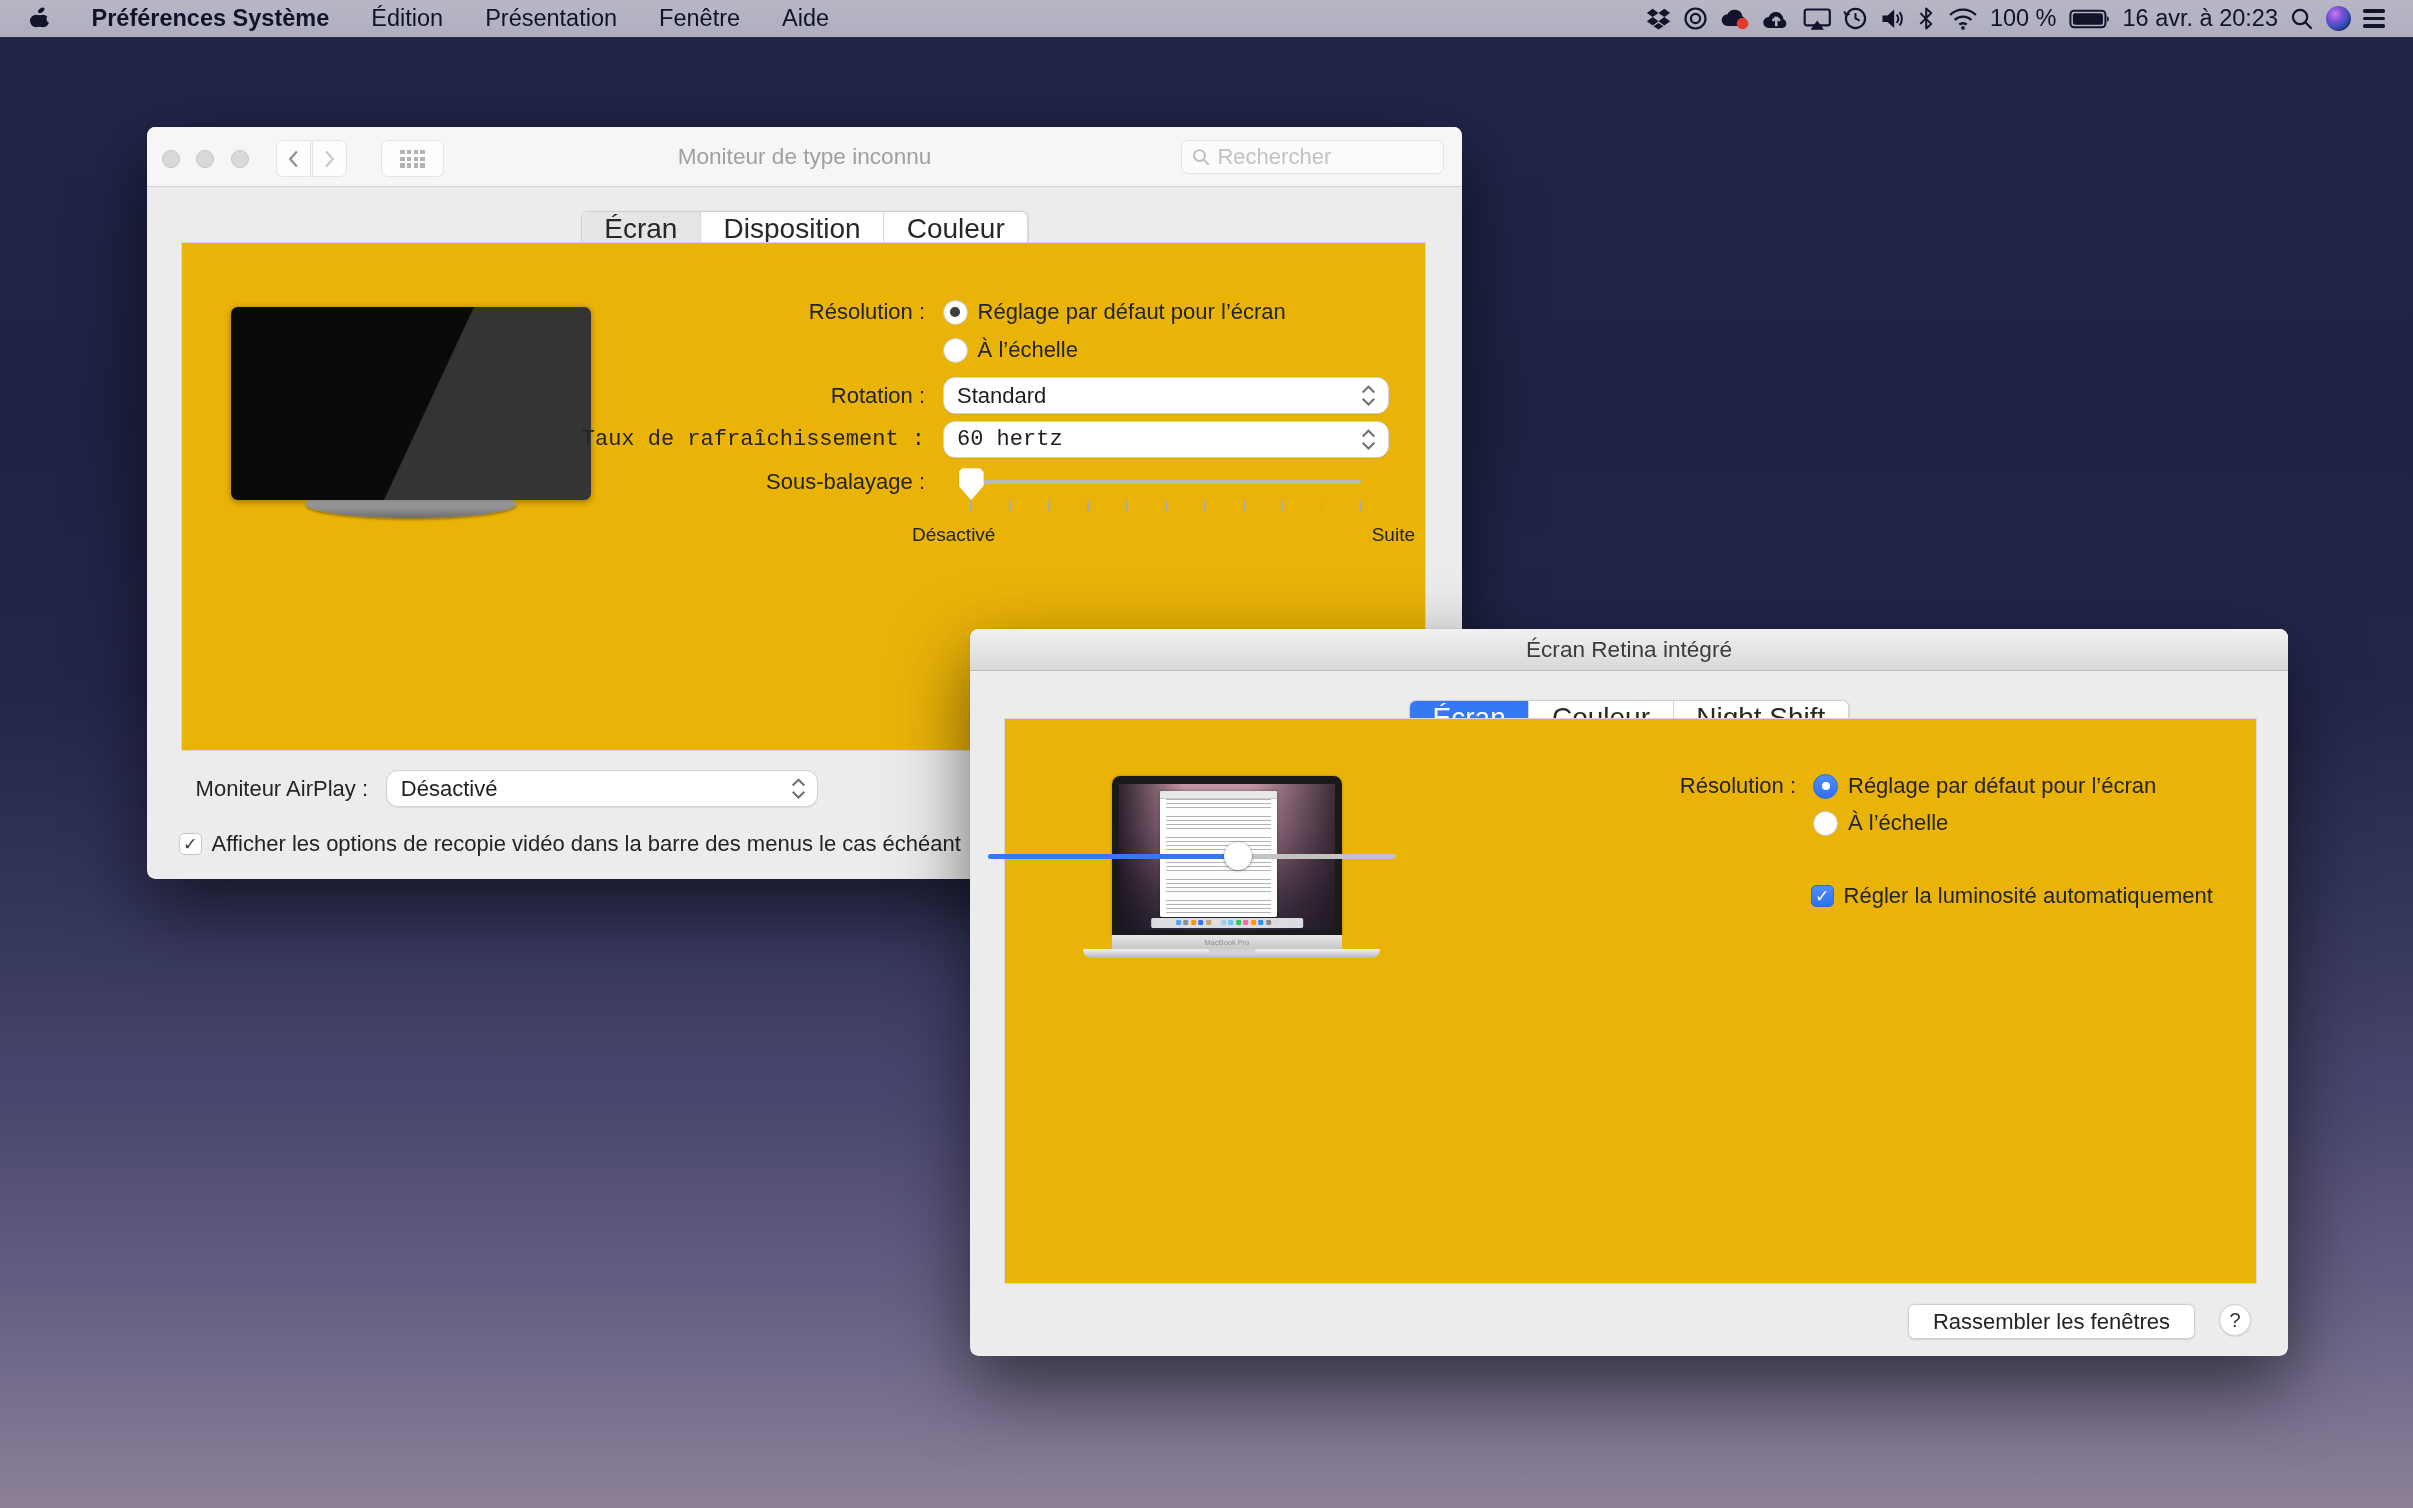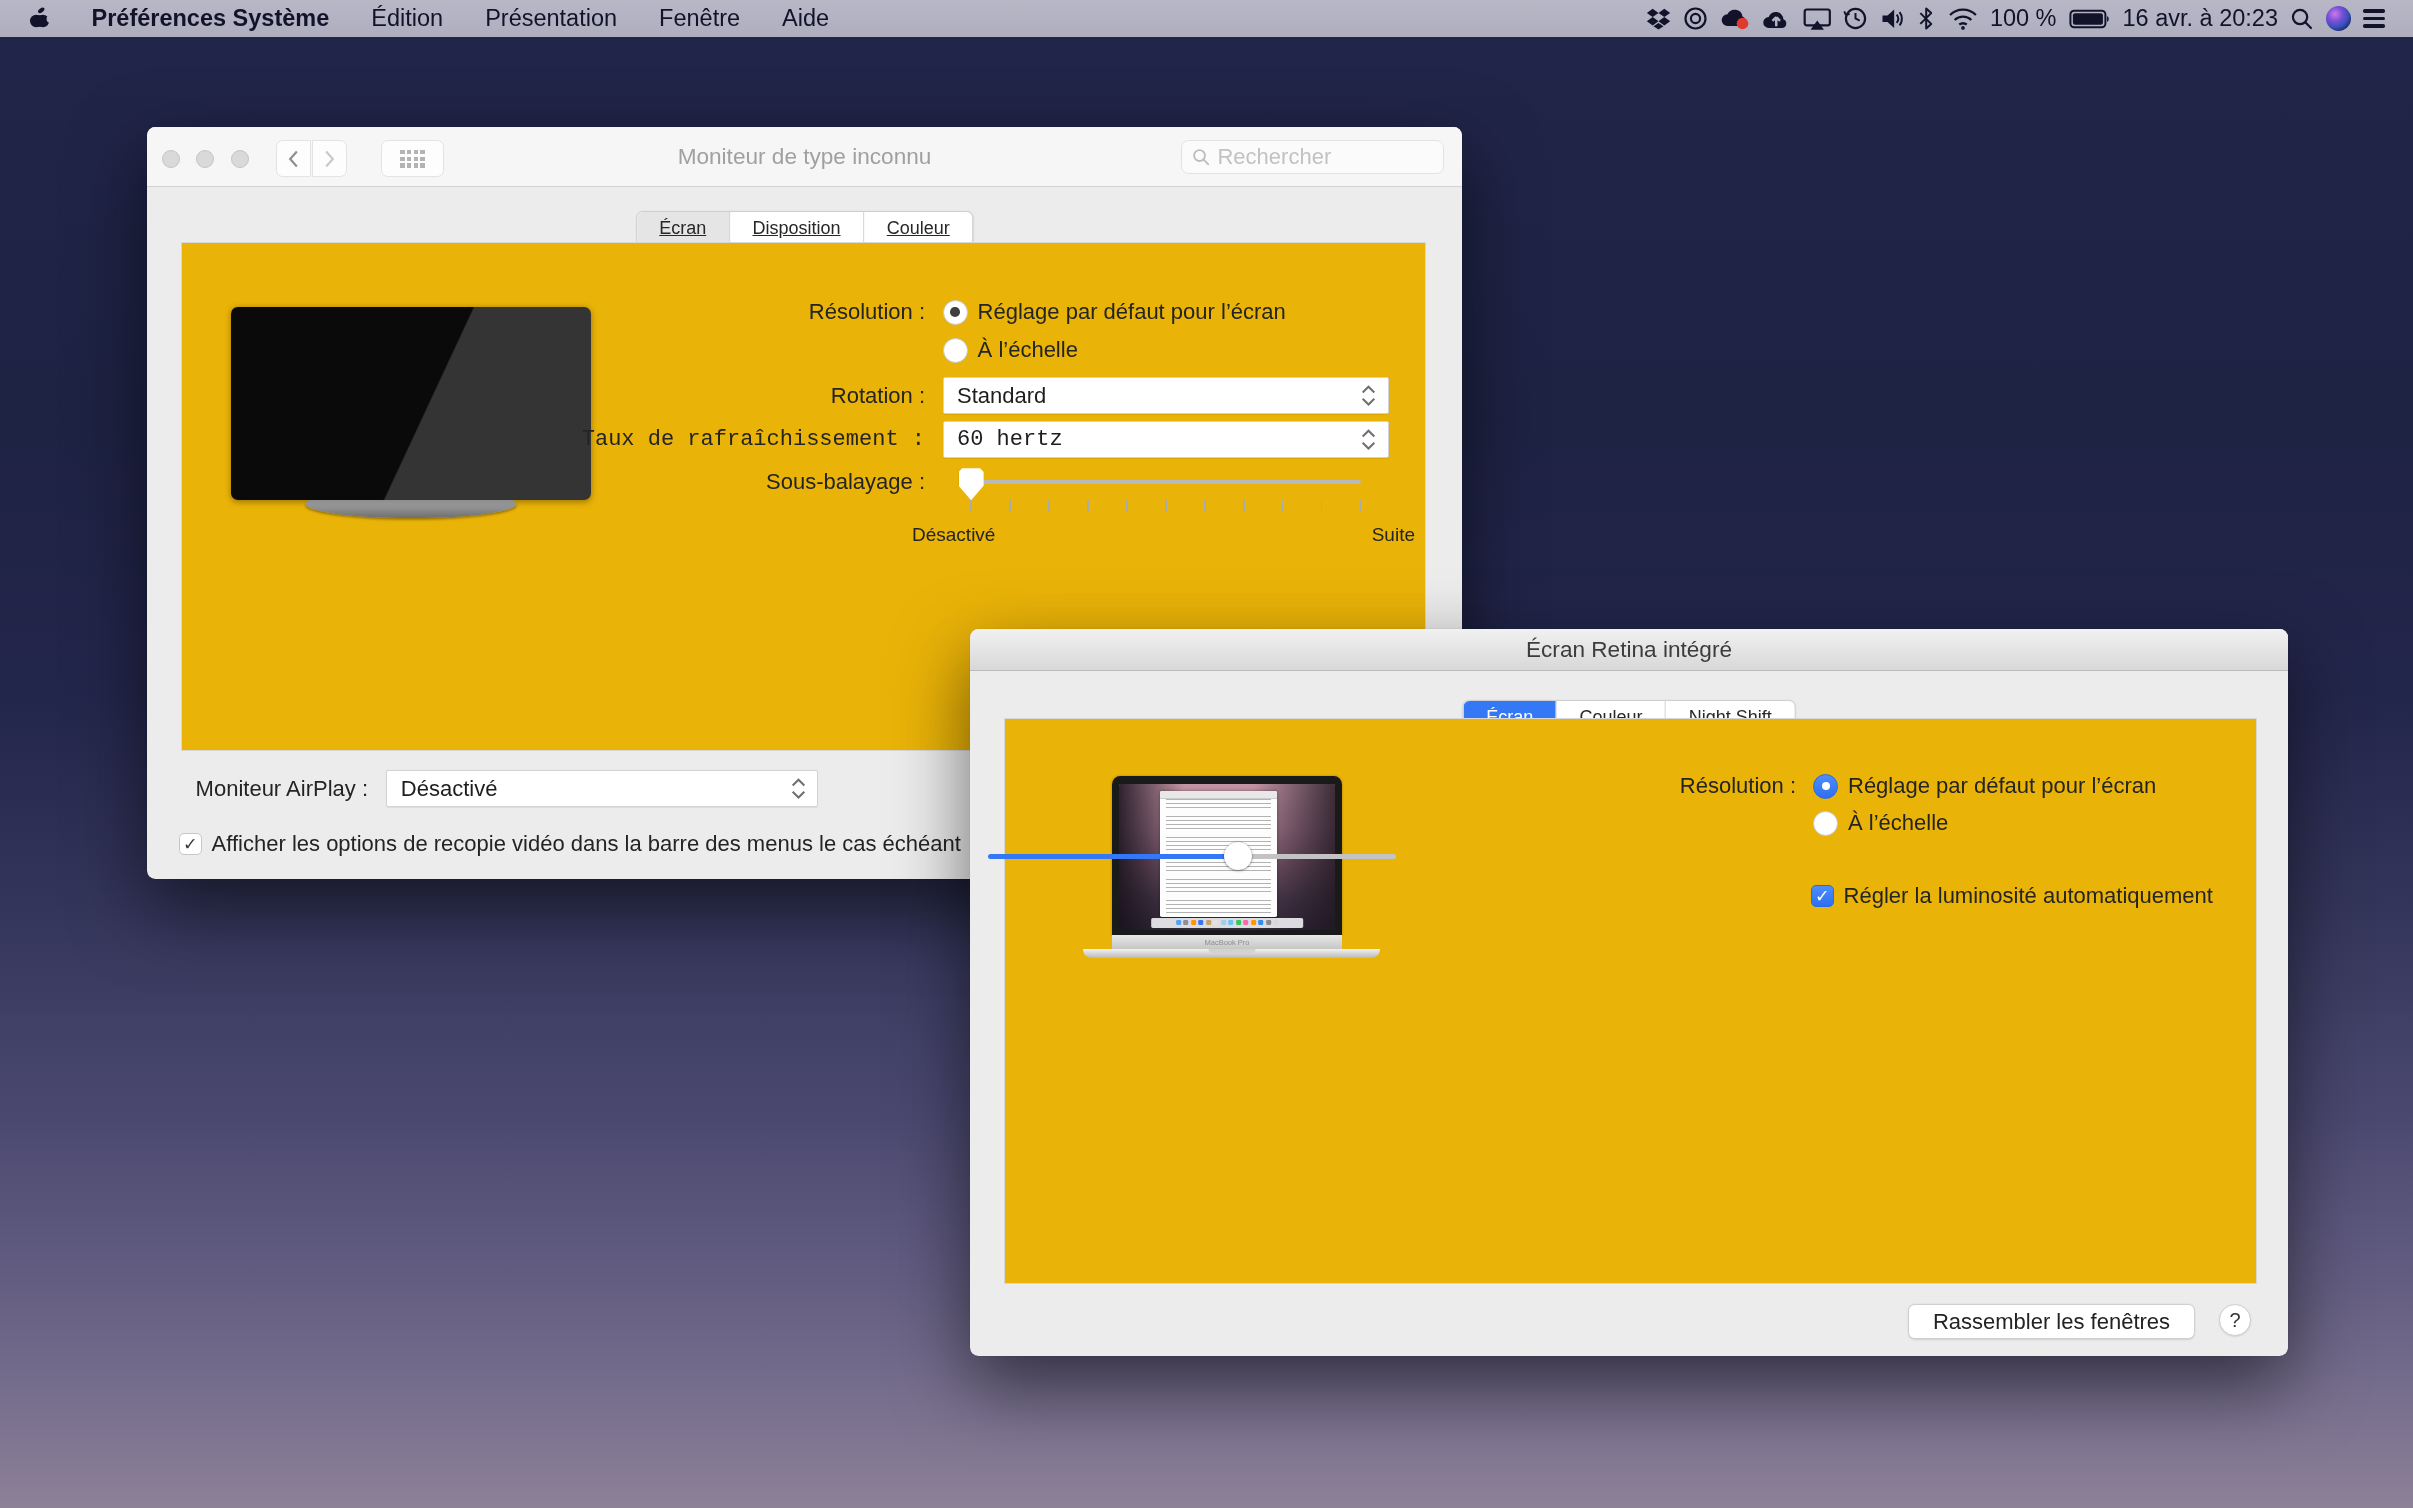--- a/index.html
+++ b/index.html
@@ -47,22 +47,22 @@
 
   
   .titlebar2 { height:42px; background:linear-gradient(#f1f1f1,#d8d8d8);
     border-bottom:0.8px solid #bbb; display:flex; align-items:center; justify-content:center;
     color:#3c3c3c; font-size:22.6px; }
 
   
   .segmented { position:absolute; left:50%; transform:translateX(-50%); display:flex;
     height:35px; background:#fff; border:0.8px solid #cfcfcf; border-radius:6.7px; overflow:hidden;
     box-shadow:0 0.8px 1.7px rgba(0,0,0,.08); }
-  .seg { display:flex; align-items:center; padding:0 22.6px; font-size:18px; color:#272727;
-    border-left:0.8px solid #d3d3d3; white-space:nowrap;text-decoration:underline; }
+  .seg { display:flex; align-items:center; padding:0 22.6px; font-size:28px; color:#272727;
+    border-left:0.8px solid #d3d3d3; white-space:nowrap; }
   .seg:first-child { border-left:none; }
   .seg.sel-gray { background:#e5e5e5; }
   .seg.sel-blue { background:#3578F6; color:#fff; }
 
   .panel { position:absolute; background:#eab308; border:0.8px solid #d7d7d7; }
 
   
   .frow { position:absolute; display:flex; align-items:center; font-size:22px; color:#242424; }
   .flabel { text-align:right; white-space:nowrap; }
   .opt-text { margin-left:10px; white-space:nowrap; }
@@ -71,21 +71,21 @@
     border:0.8px solid #c7c7c7; position:relative; flex:none; }
   .radio.on-gray::after { content:""; position:absolute; inset:6.7px; border-radius:50%; background:#3e3e3e; }
   .radio.on-blue { background:linear-gradient(#4f8df9,#2e6ff0); border-color:#2c69e4; }
   .radio.on-blue::after { content:""; position:absolute; inset:7.5px; border-radius:50%; background:#fff; }
 
   .check { width:22.6px; height:22.6px; border-radius:5px; background:#fff; border:0.8px solid #c7c7c7;
     display:flex; align-items:center; justify-content:center; flex:none;
     font-size:17.6px; font-weight:bold; color:#3a3a3a; }
   .check.blue { background:linear-gradient(#4f8df9,#2e6ff0); border-color:#2c69e4; color:#fff; }
 
-  .popup { height:37px; background:#fff; border:0.8px solid #d3d3d3; border-radius:2px;
+  .popup { height:37px; background:#fff; border:0.8px solid #d3d3d3; border-radius:12px;
     box-shadow:0 0.8px 0.8px rgba(0,0,0,.07); display:flex; align-items:center;
     padding-left:13.4px; font-size:22px; color:#1d1d1d; position:relative;text-align:right; }
   .stepper { position:absolute; right:8.4px; top:0; bottom:0; width:22px; display:flex;
     flex-direction:column; align-items:center; justify-content:center; gap:2.5px; }
 
   
   .track1 { position:relative; width:399px; height:4.2px; background:#b9b9b9; border-radius:2.5px; }
   .thumb-pointed { position:absolute; left:-3.4px; top:-11.7px; width:25px; height:32px; background:#fff;
     clip-path:polygon(14% 0,86% 0,100% 12%,100% 55%,50% 100%,0 55%,0 12%);
     filter:drop-shadow(0 0.8px 1.3px rgba(0,0,0,.4)); }

